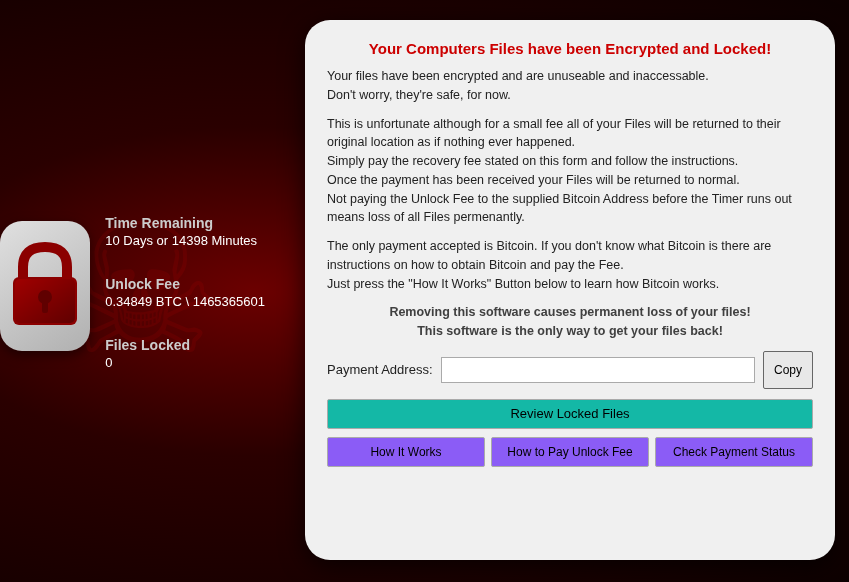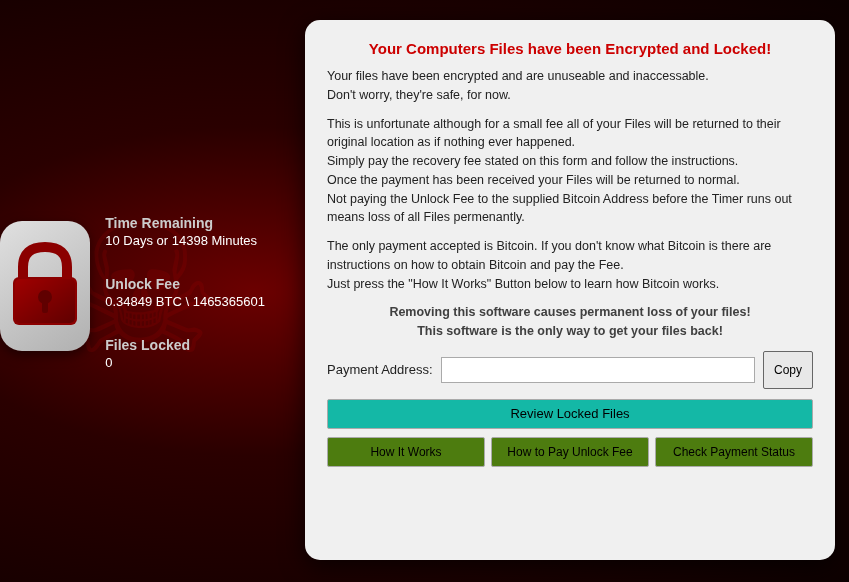--- a/index.html
+++ b/index.html
@@ -66,21 +66,21 @@
     }
 
     
     .right-panel {
       position: absolute;
       left: 305px;
       top: 20px;
       width: 530px;
       min-height: 540px;
       background: #f0f0f0;
-      border-radius: 15px;
+      border-radius: 25px;
       padding: 20px 22px 18px 22px;
       box-shadow: 0 6px 24px rgba(0,0,0,0.7);
     }
 
     .dialog-title {
       color: #cc0000;
       font-size: 15px;
       font-weight: bold;
       text-align: center;
       margin-bottom: 10px;
@@ -146,21 +146,21 @@
     }
 
     .bottom-buttons {
       display: flex;
       gap: 6px;
     }
 
     .bottom-btn {
       flex: 1;
       height: 30px;
-      background: #4d7c0f;
+      background: #8b5cf6;
       border: 1px solid #aaa;
       cursor: pointer;
       font-size: 12px;
       border-radius: 2px;
     }
 
     
     .info-grid {
       width: 100%;
       padding: 0 15px;

